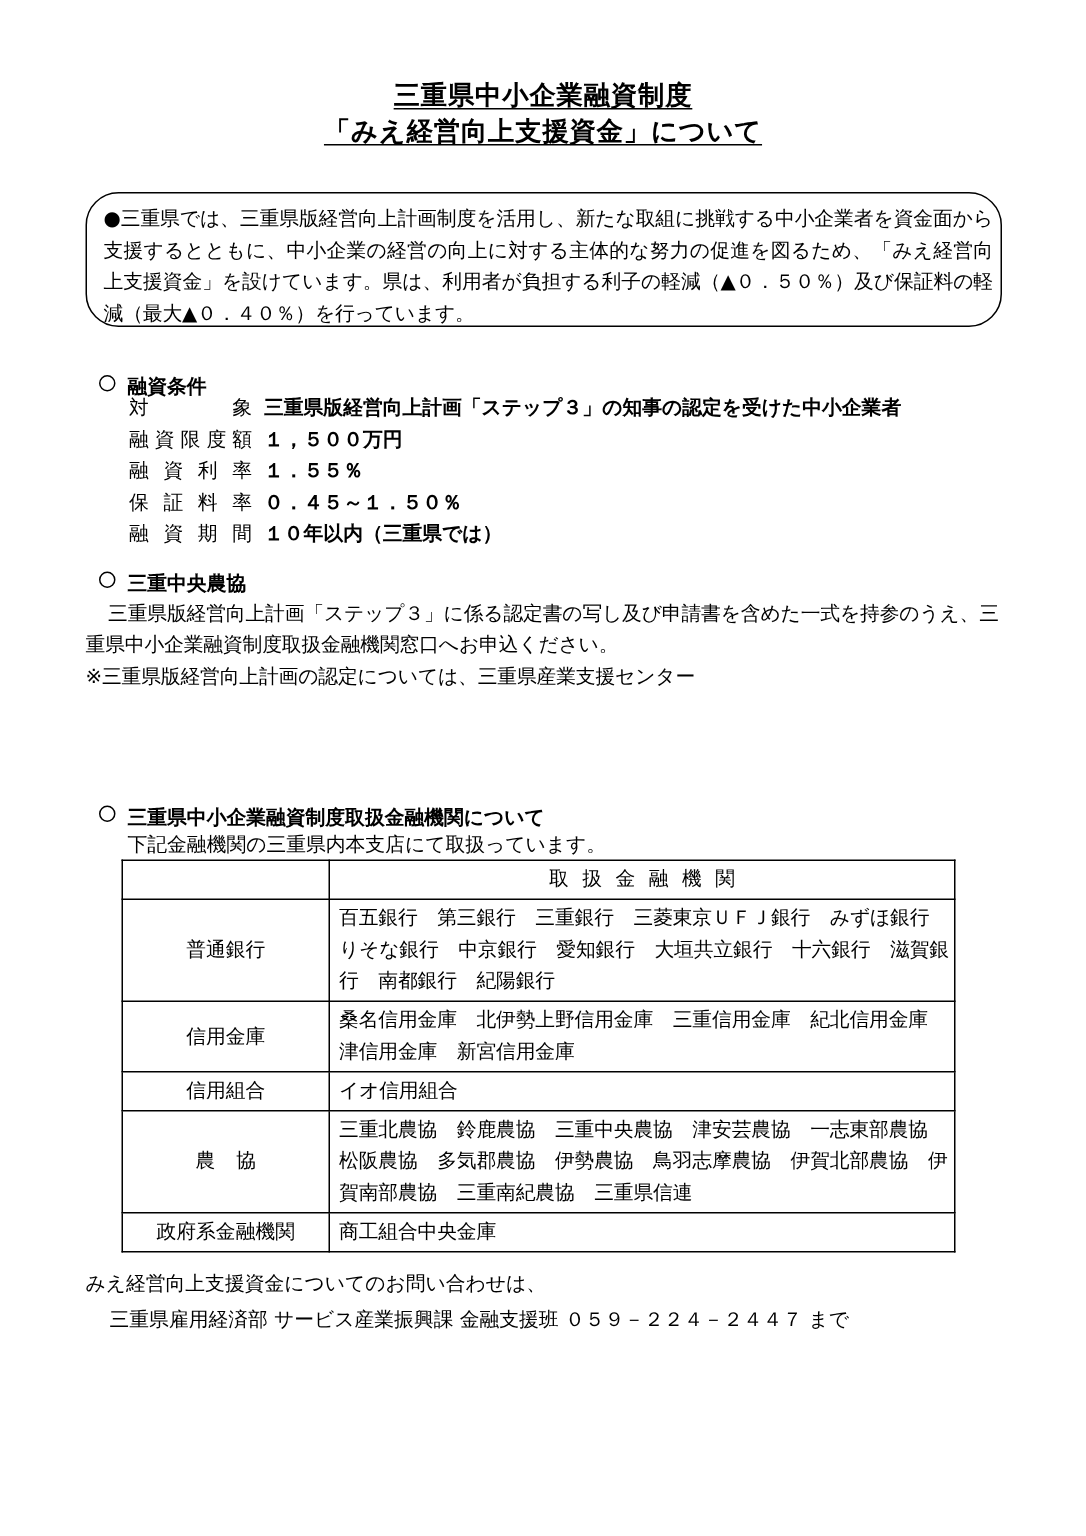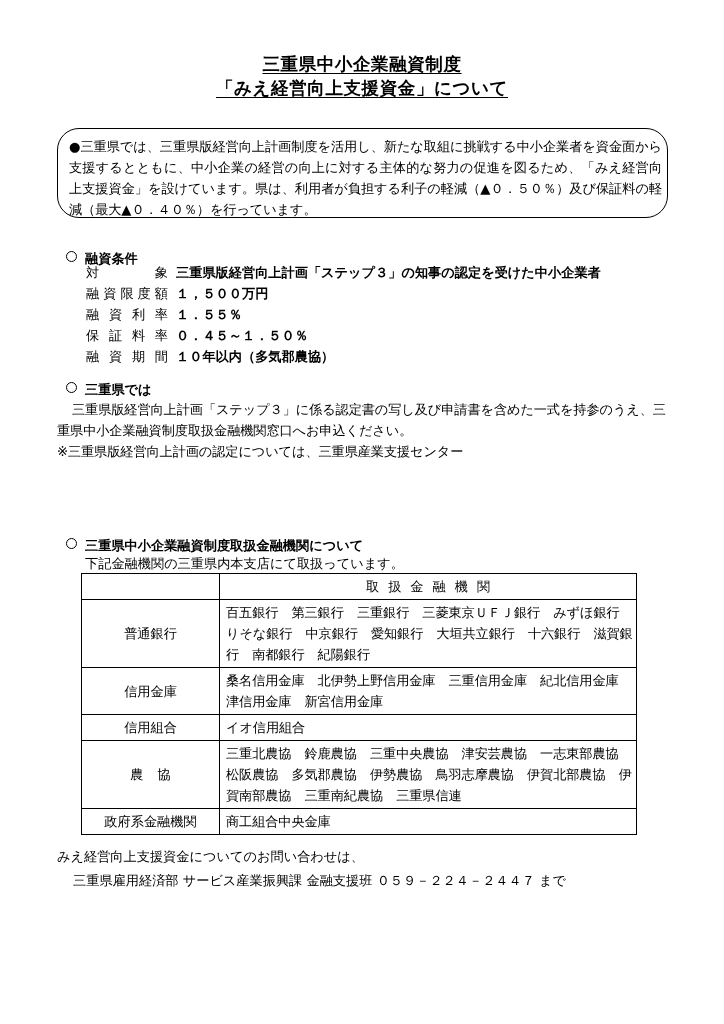--- a/index.html
+++ b/index.html
@@ -244,26 +244,26 @@
         </span>
       <span class="cond-val">０．４５～１．５０％</span>
     </div>
     <div class="cond-row">
       <span class="cond-label">
           <i>融</i>
           <i>資</i>
           <i>期</i>
           <i>間</i>
         </span>
-      <span class="cond-val">１０年以内（多気郡農協）</span>
+      <span class="cond-val">１０年以内（三重県では）</span>
     </div>
   </div>
 
   <div class="sec-head" style="left:66px; top:380px;">
-    <span class="circ"></span><span>三重県では</span>
+    <span class="circ"></span><span>三重中央農協</span>
   </div>
 
   <div class="proc-block">
     <p class="p-indent">三重県版経営向上計画「ステップ３」に係る認定書の写し及び申請書を含めた一式を持参のうえ、三重県中小企業融資制度取扱金融機関窓口へお申込ください。</p>
     <p>※三重県版経営向上計画の認定については、三重県産業支援センター</p>
   </div>
 
   <div class="sec-head" style="left:66px; top:536px;">
     <span class="circ"></span><span>三重県中小企業融資制度取扱金融機関について</span>
   </div>

